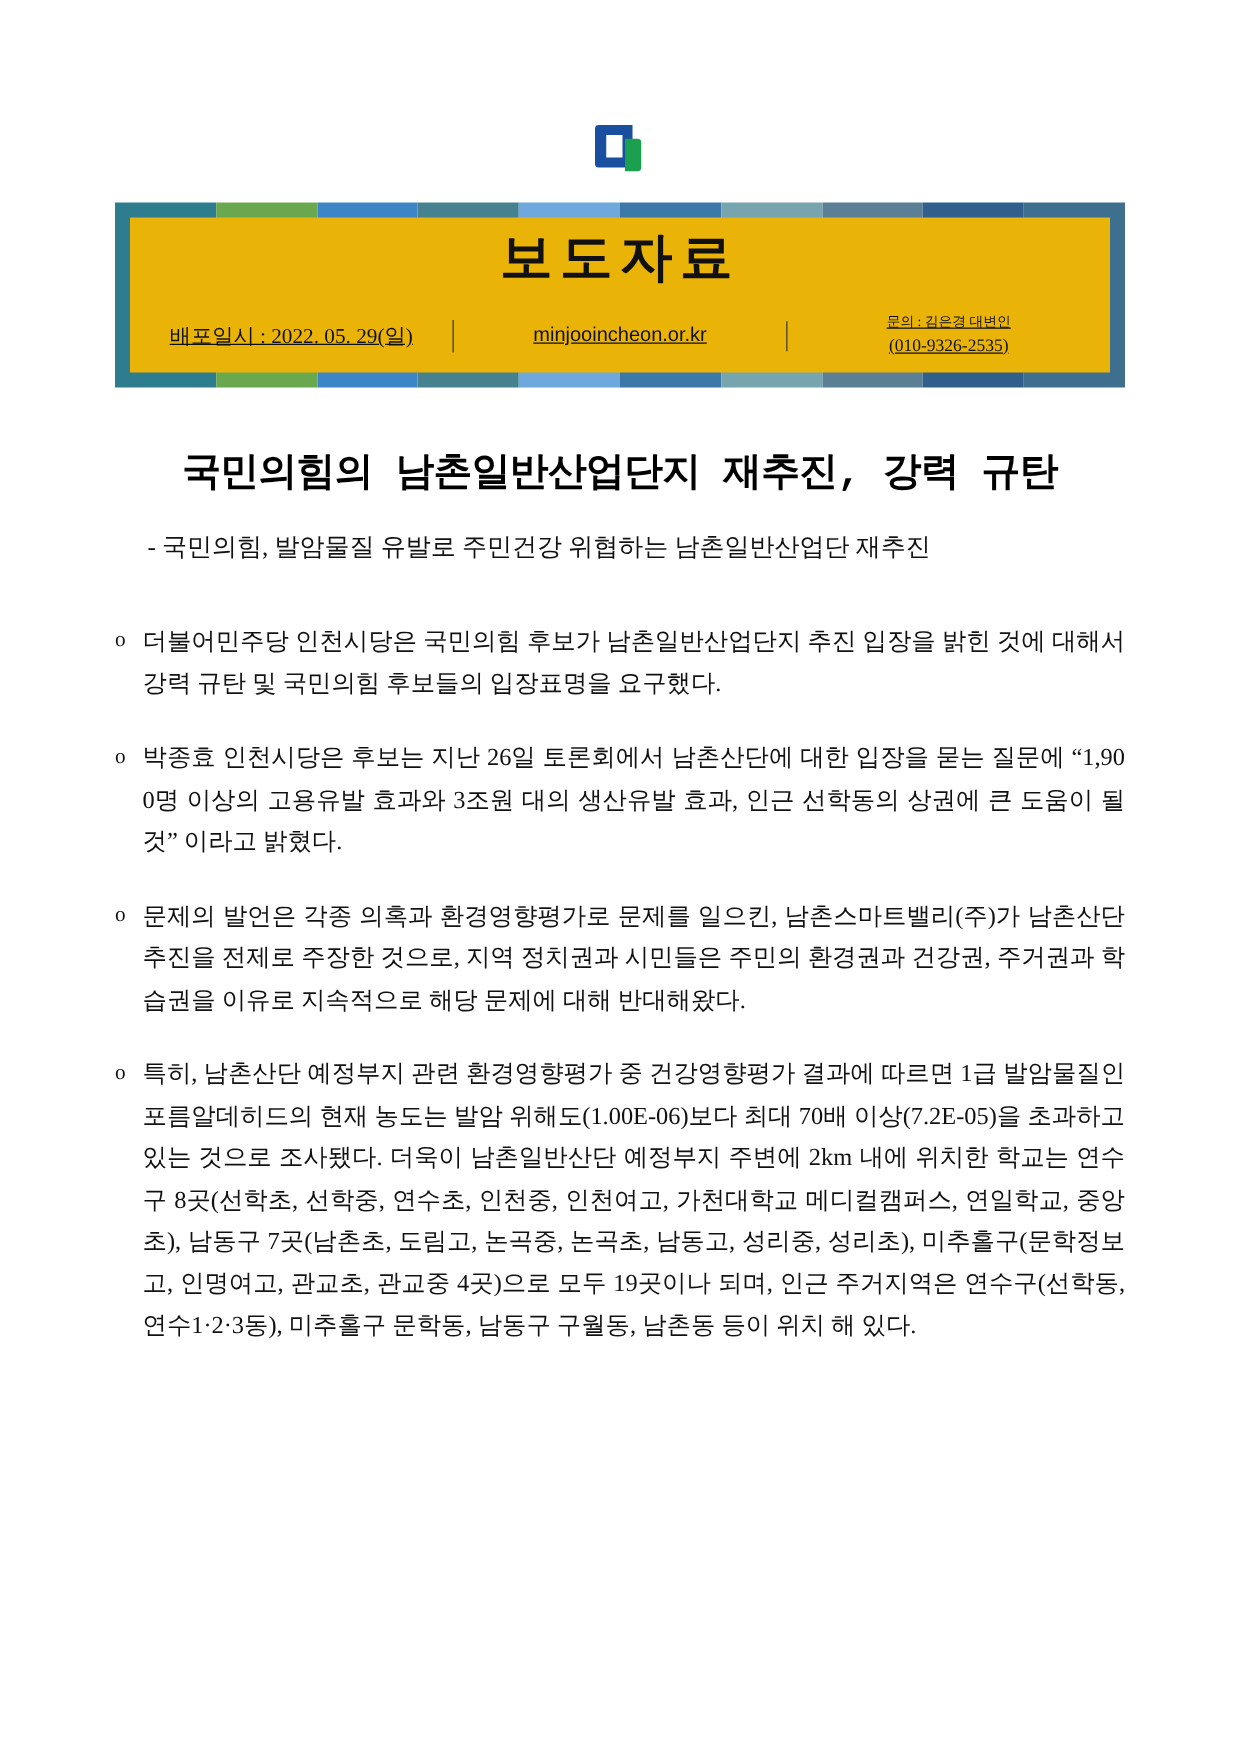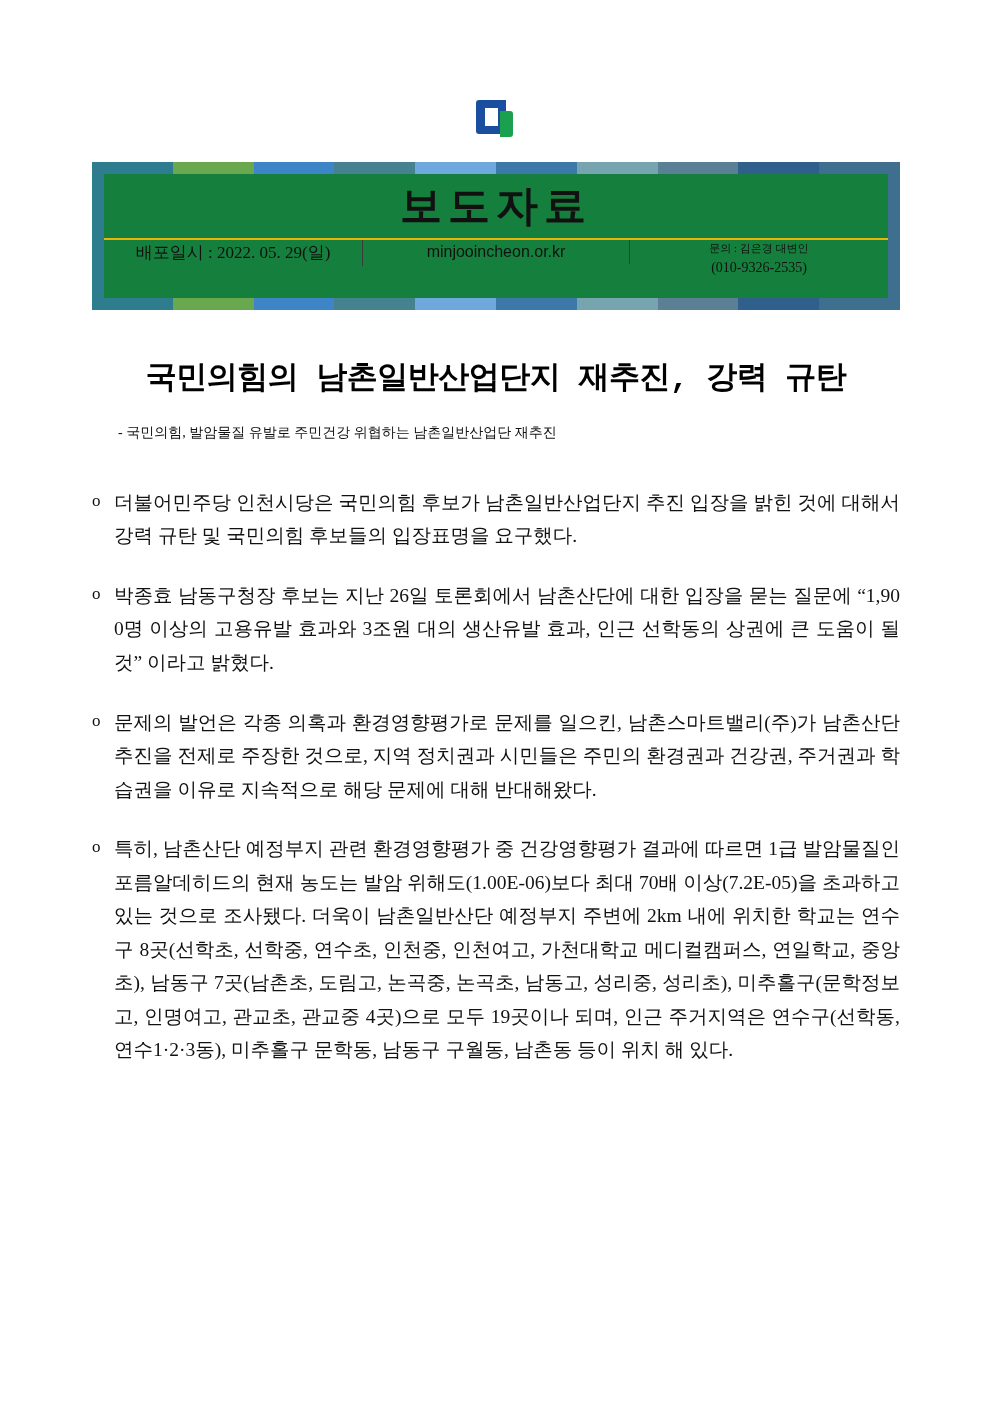--- a/index.html
+++ b/index.html
@@ -78,41 +78,42 @@
   .banner .stripe {
     flex: 1 1 auto;
     height: 100%;
   }
   .banner-inner {
     position: absolute;
     left: 12px;
     top: 12px;
     right: 12px;
     bottom: 12px;
-    background: #15803d;
+    background: #eab308;
     box-sizing: border-box;
     display: flex;
     flex-direction: column;
   }
   .banner-title {
     flex: 1 1 auto;
     display: flex;
     align-items: center;
     justify-content: center;
     font-family: "Liberation Sans", sans-serif;
     font-size: 42px;
     font-weight: bold;
     letter-spacing: 6px;
     color: #111;
   }
   .banner-meta {
     height: 58px;
     border-top: 2px solid #eab308;
     display: flex;
-    align-items: flex-start;
+    align-items: center;
+    text-decoration: underline;
   }
   .meta-cell {
     display: flex;
     flex-direction: column;
     align-items: center;
     justify-content: center;
     font-size: 17px;
     line-height: 1.5;
   }
   .meta-left {
@@ -137,21 +138,21 @@
     margin: 46px 0 0 0;
     text-align: center;
     font-family: Liberation Mono, monospace;
     font-size: 31px;
     font-weight: bold;
     letter-spacing: -0.5px;
     color: #000;
   }
   .subtitles {
     margin: 22px 0 0 118px;
-    font-size: 14px;
+    font-size: 20px;
     line-height: 1.85;
     color: #111;
   }
   .subtitles div { white-space: nowrap; }
 
   .paragraphs {
     margin: 40px 92px 0 92px;
   }
   .para {
     display: flex;
@@ -217,21 +218,21 @@
     <div>- 국민의힘, 발암물질 유발로 주민건강 위협하는 남촌일반산업단 재추진</div>
   </div>
 
   <div class="paragraphs">
     <div class="para">
       <span class="bullet">o</span>
       <span class="ptext">더불어민주당 인천시당은 국민의힘 후보가 남촌일반산업단지 추진 입장을 밝힌 것에 대해서 강력 규탄 및 국민의힘 후보들의 입장표명을 요구했다.</span>
     </div>
     <div class="para">
       <span class="bullet">o</span>
-      <span class="ptext">박종효 남동구청장 후보는 지난 26일 토론회에서 남촌산단에 대한 입장을 묻는 질문에 “1,900명 이상의 고용유발 효과와 3조원 대의 생산유발 효과, 인근 선학동의 상권에 큰 도움이 될 것” 이라고 밝혔다.</span>
+      <span class="ptext">박종효 인천시당은 후보는 지난 26일 토론회에서 남촌산단에 대한 입장을 묻는 질문에 “1,900명 이상의 고용유발 효과와 3조원 대의 생산유발 효과, 인근 선학동의 상권에 큰 도움이 될 것” 이라고 밝혔다.</span>
     </div>
     <div class="para">
       <span class="bullet">o</span>
       <span class="ptext">문제의 발언은 각종 의혹과 환경영향평가로 문제를 일으킨, 남촌스마트밸리(주)가 남촌산단 추진을 전제로 주장한 것으로, 지역 정치권과 시민들은 주민의 환경권과 건강권, 주거권과 학습권을 이유로 지속적으로 해당 문제에 대해 반대해왔다.</span>
     </div>
     <div class="para">
       <span class="bullet">o</span>
       <span class="ptext">특히, 남촌산단 예정부지 관련 환경영향평가 중 건강영향평가 결과에 따르면 1급 발암물질인 포름알데히드의 현재 농도는 발암 위해도(1.00E-06)보다 최대 70배 이상(7.2E-05)을 초과하고 있는 것으로 조사됐다. 더욱이 남촌일반산단 예정부지 주변에 2km 내에 위치한 학교는  연수구 8곳(선학초, 선학중, 연수초, 인천중, 인천여고, 가천대학교 메디컬캠퍼스, 연일학교, 중앙초), 남동구 7곳(남촌초, 도림고, 논곡중, 논곡초, 남동고, 성리중, 성리초), 미추홀구(문학정보고, 인명여고, 관교초, 관교중 4곳)으로 모두 19곳이나 되며, 인근 주거지역은 연수구(선학동, 연수1·2·3동), 미추홀구 문학동, 남동구 구월동, 남촌동 등이 위치 해 있다.</span>
     </div>
   </div>

